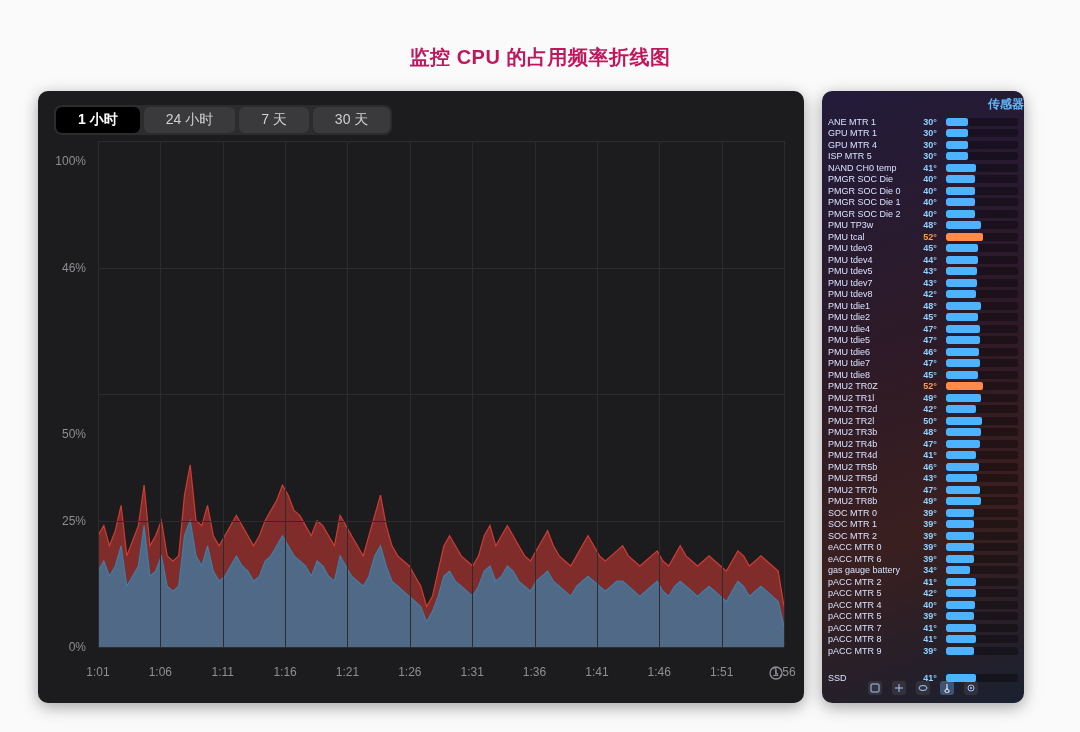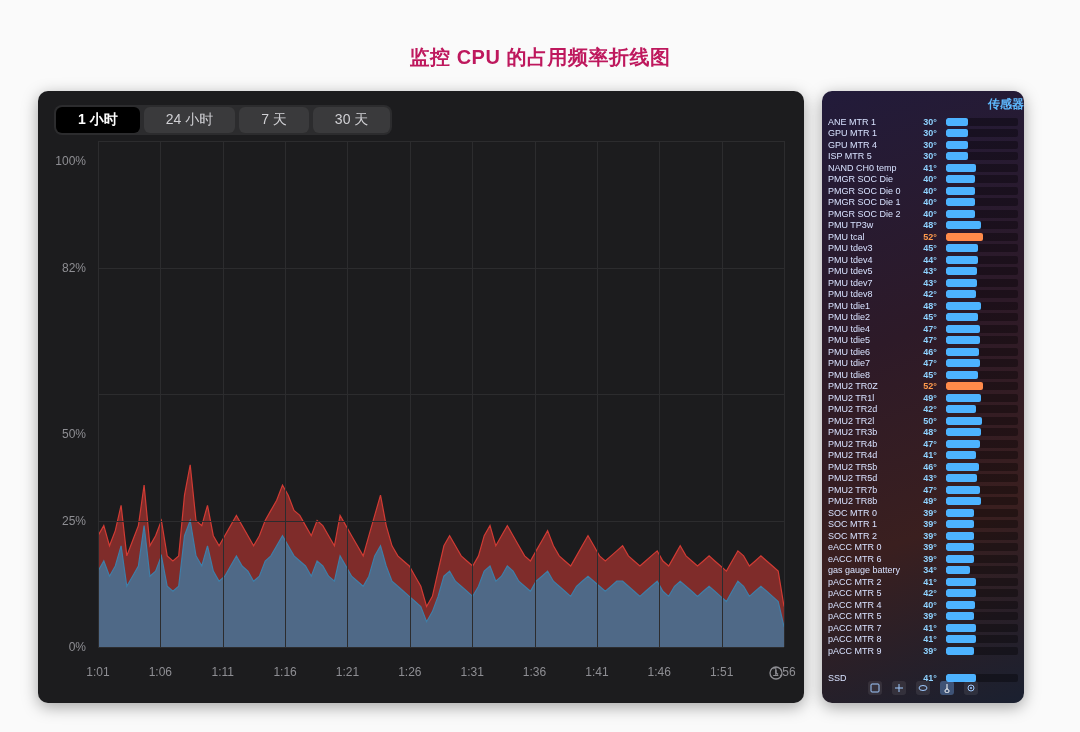--- a/index.html
+++ b/index.html
@@ -206,21 +206,21 @@
           <path d="M12 7v5l3 2"></path>
       </svg>
     </span>
   <div class="gridline-h" style="top: 556px;"></div>
       <div class="ylabel" style="top: 556px;">0%</div>
       <div class="gridline-h" style="top: 429.5px;"></div>
       <div class="ylabel" style="top: 429.5px;">25%</div>
       <div class="gridline-h" style="top: 303px;"></div>
       <div class="ylabel" style="top: 303px; margin-top: 40px;">50%</div>
       <div class="gridline-h" style="top: 176.5px;"></div>
-      <div class="ylabel" style="top: 176.5px;">82%</div>
+      <div class="ylabel" style="top: 176.5px;">46%</div>
       <div class="gridline-h" style="top: 50px;"></div>
       <div class="ylabel" style="top: 50px; margin-top: 20px;">100%</div>
       <div class="gridline-v" style="left: 60px;"></div>
       <div class="xlabel" style="left: 60px;">1:01</div>
       <div class="gridline-v" style="left: 122.364px;"></div>
       <div class="xlabel" style="left: 122.364px;">1:06</div>
       <div class="gridline-v" style="left: 184.727px;"></div>
       <div class="xlabel" style="left: 184.727px;">1:11</div>
       <div class="gridline-v" style="left: 247.091px;"></div>
       <div class="xlabel" style="left: 247.091px;">1:16</div>

